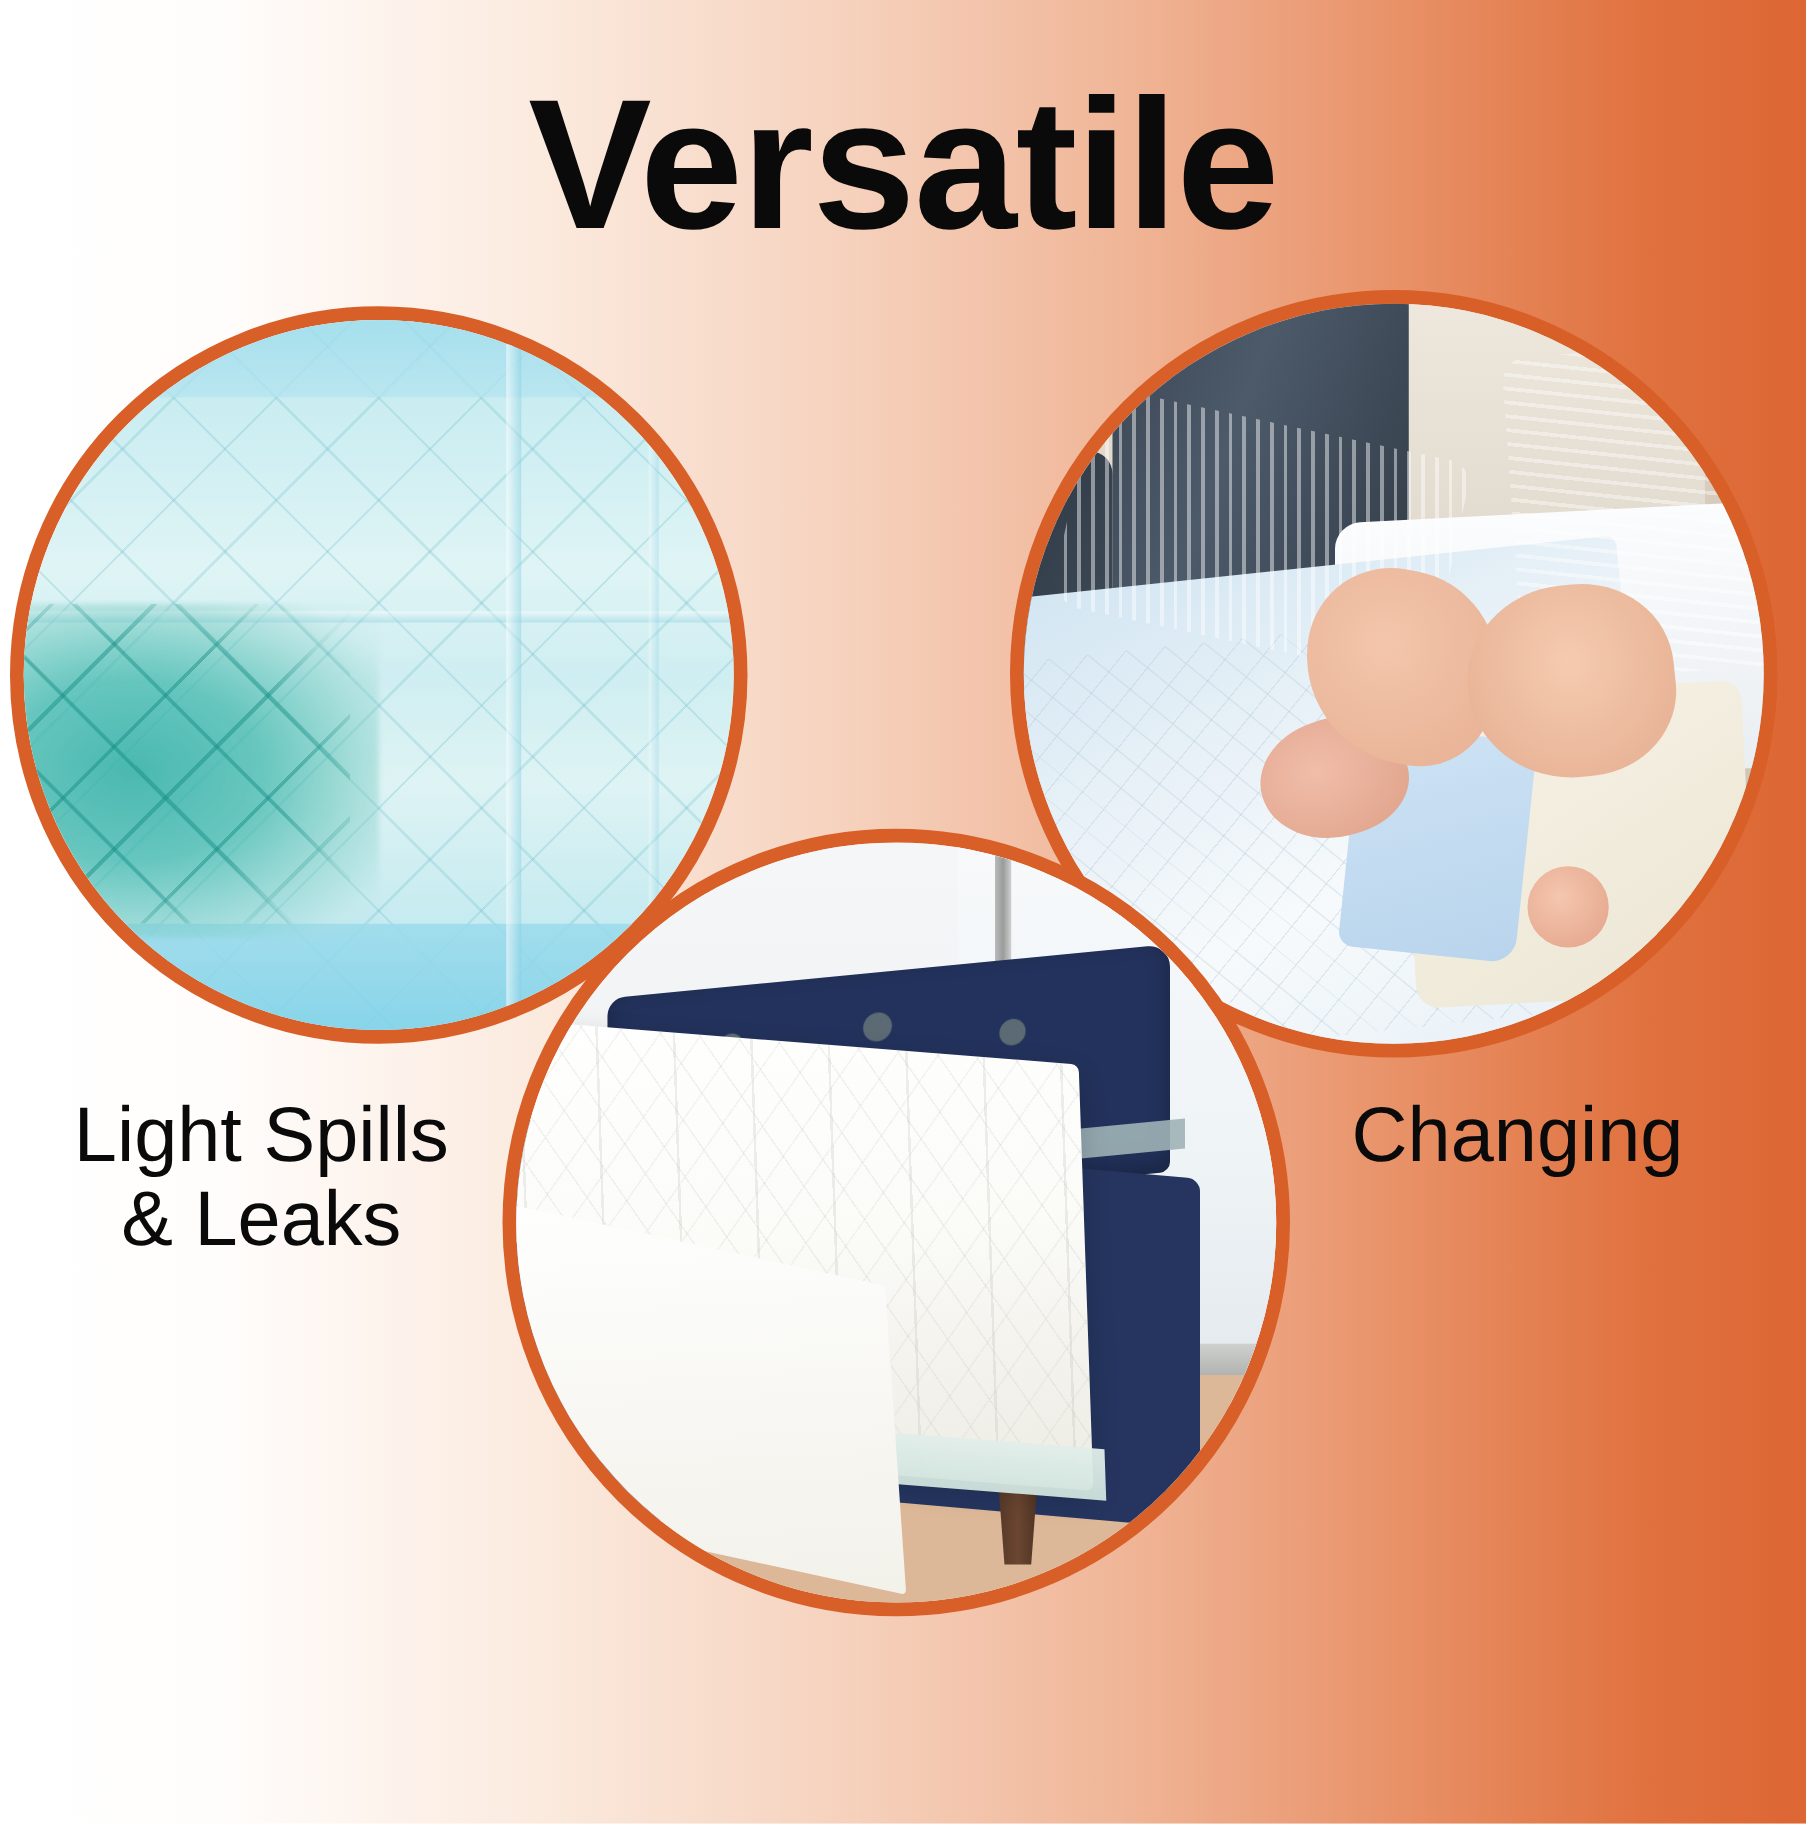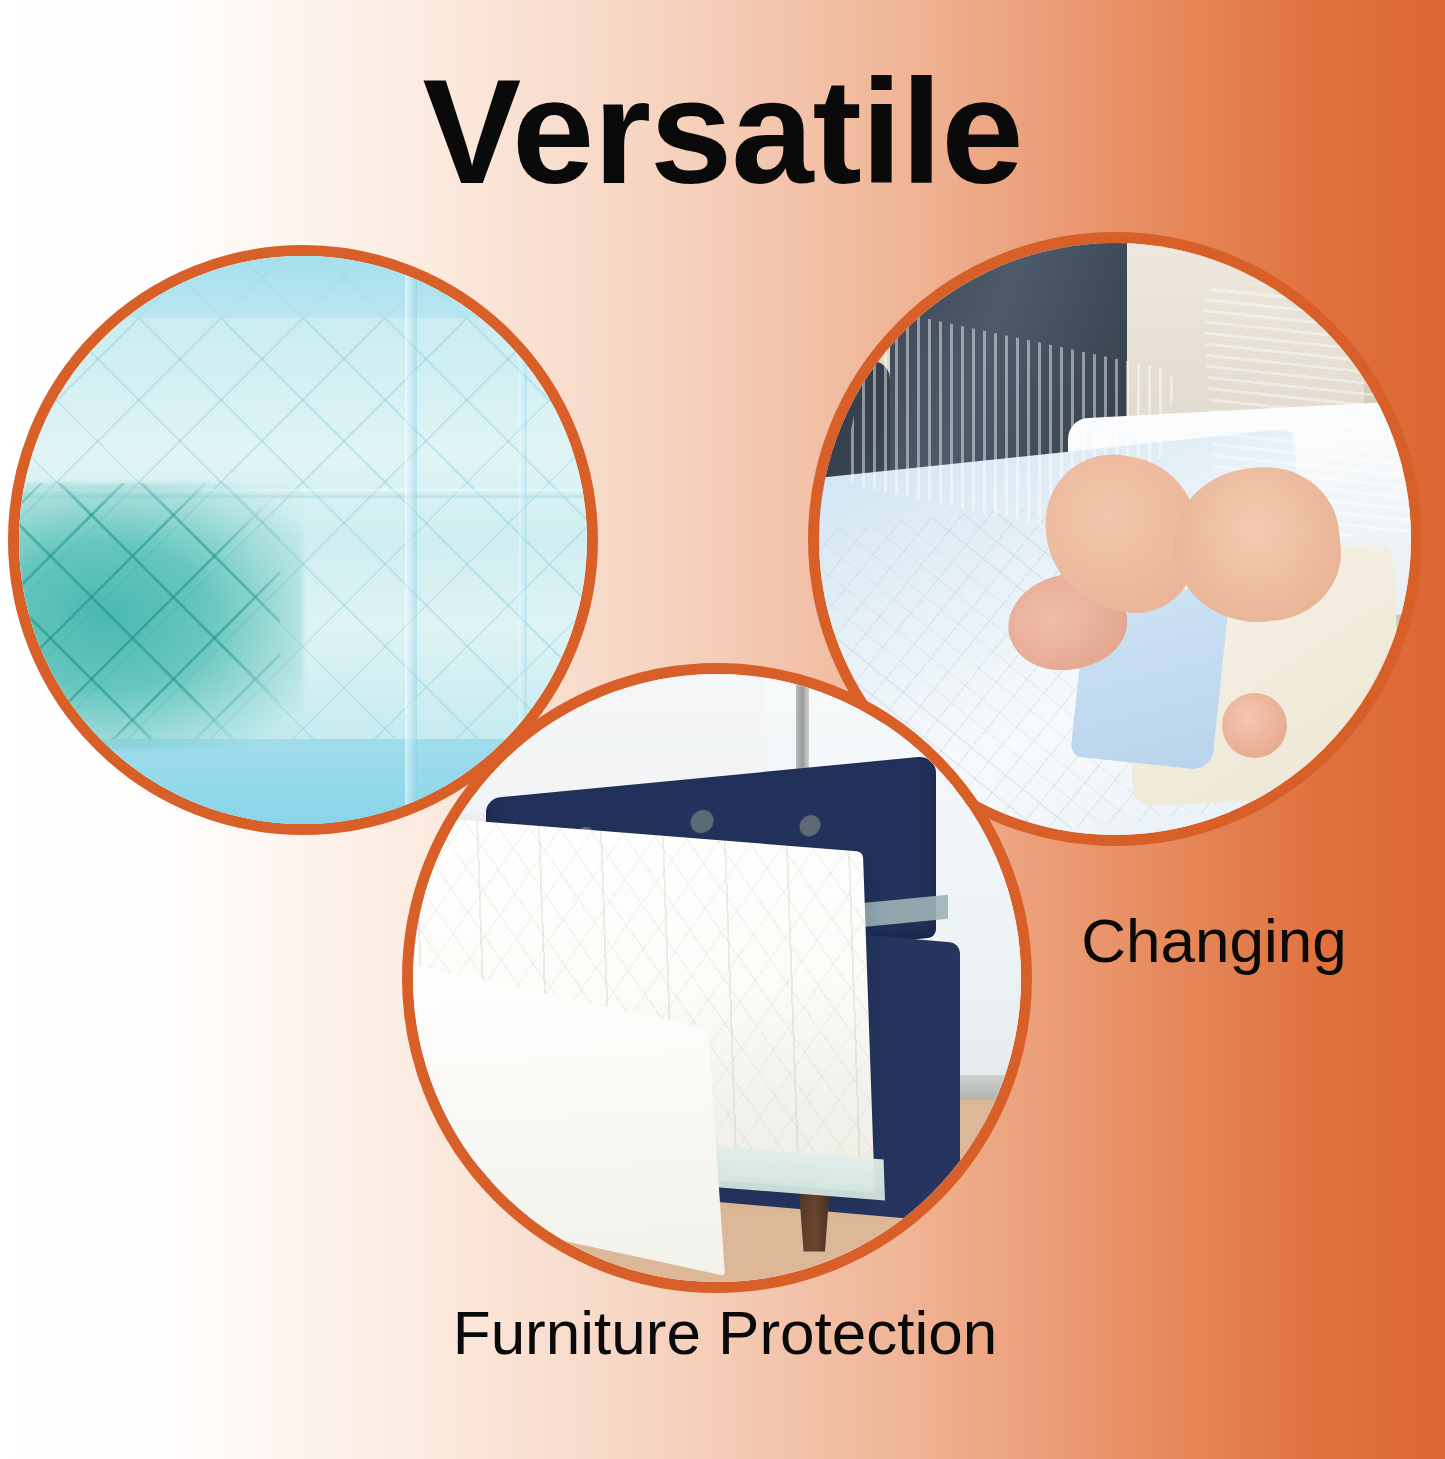--- a/index.html
+++ b/index.html
@@ -413,21 +413,20 @@
     left: 0;
     top: 876px;
     width: 418px;
     font-size: 62px;
   }
   .label-changing {
     left: 1012px;
     top: 876px;
     width: 404px;
     font-size: 62px;
-    margin-top: 32px;
   }
   .label-furniture {
     left: 330px;
     top: 1300px;
     width: 790px;
     font-size: 62px;
   }
   .label .line2 { display: block; }
 </style>
 </head>
@@ -491,22 +490,23 @@
       <div class="pad-band-top"></div>
       <div class="pad-band-bottom"></div>
       <div class="pad-hfold"></div>
       <div class="pad-vfold"></div>
       <div class="pad-vfold2"></div>
       <div class="pad-wet"></div>
       <div class="pad-wet-quilt"></div>
     </div>
   </div>
 
+  <div class="label label-spills">
+    <span>Light Spills</span>
+    <span class="line2">&amp; Leaks</span>
+  </div>
 
   <div class="label label-changing">
     <span>Changing</span>
   </div>
 
-  <div class="label label-furniture">
-    <span>Furniture Protection</span>
-  </div>
 
 </div>
 
 </body></html>

